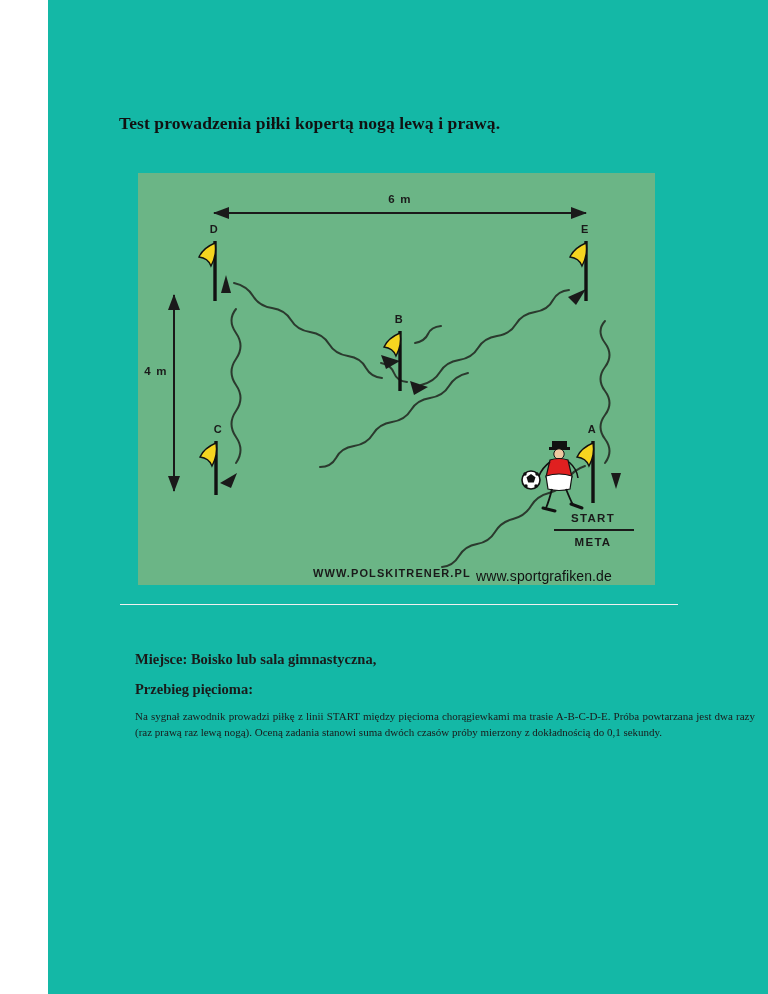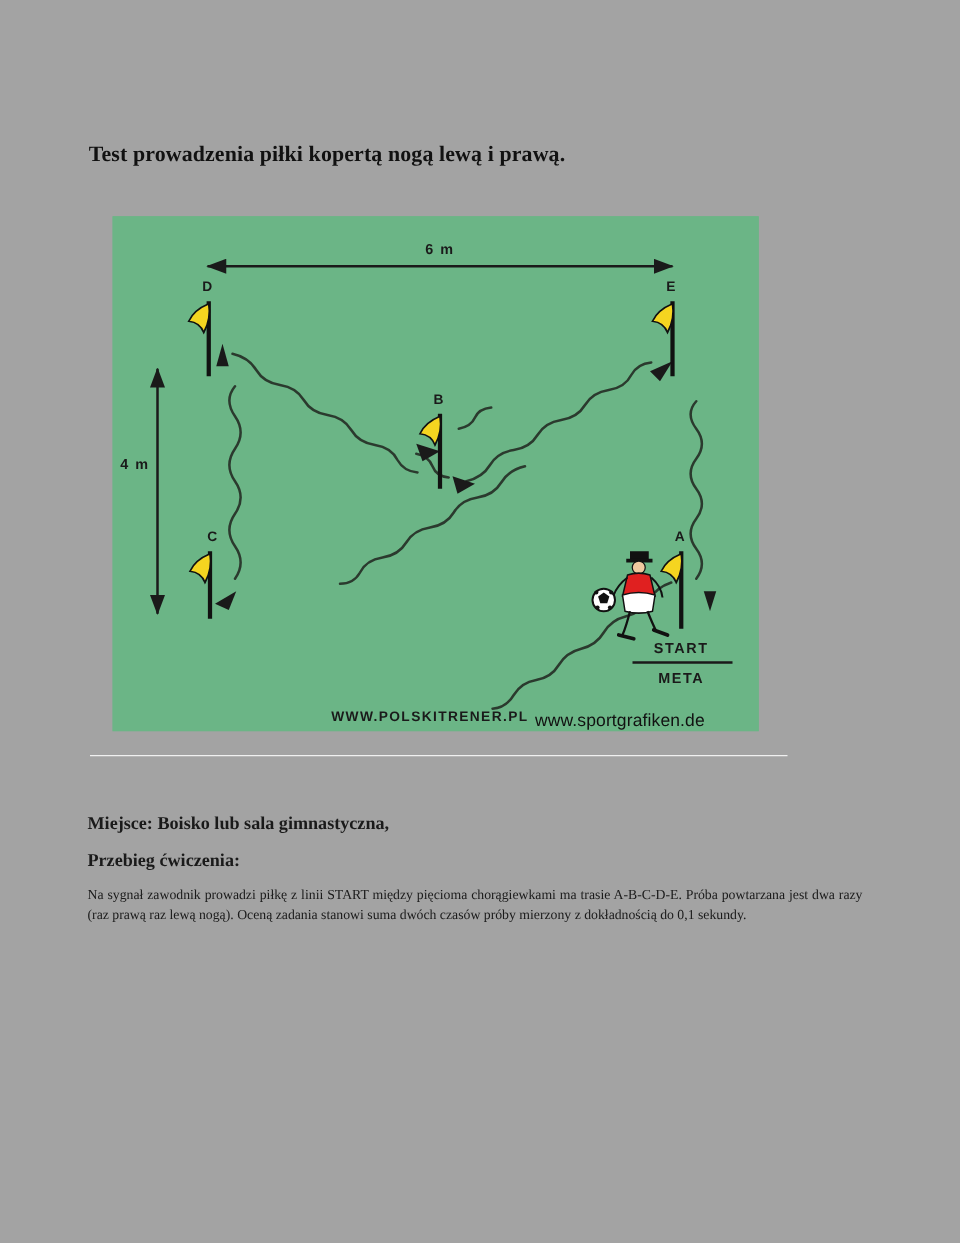--- a/index.html
+++ b/index.html
@@ -12,21 +12,22 @@
     height: 994px;
     position: relative;
     font-family: "Liberation Serif", serif;
     color: #1a1a1a;
     overflow: hidden;
   }
 
   .page {
     position: absolute;
     inset: 0;
-    background: #a3a3a3;
+    background: #14b8a6;
+    margin-left: 48px;
   }
 
   
   .doc-title {
     position: absolute;
     left: 71px;
     top: 113px;
     width: 620px;
     font-family: "Liberation Serif", serif;
     font-size: 17.5px;
@@ -56,21 +57,21 @@
     left: 72px;
     top: 604px;
     width: 558px;
     height: 1px;
     background: #f0f0f0;
   }
 
   
   .body-block {
     position: absolute;
-    left: 70px;
+    left: 87px;
     top: 650px;
     width: 622px;
   }
   .line {
     font-family: "Liberation Serif", serif;
     font-size: 14.5px;
     color: #1a1a1a;
     margin: 0 0 11px 0;
     line-height: 1.28;
   }
@@ -228,18 +229,18 @@
     </svg>
   </div>
 
   <div class="fig-rule"></div>
 
   <div class="body-block">
 
     <p class="line bold"><span>Miejsce:</span><span> Boisko lub sala gimnastyczna,</span></p>
 
 
-    <p class="line bold">Przebieg ćwiczenia:</p>
+    <p class="line bold">Przebieg pięcioma:</p>
 
     <p class="para">Na sygnał zawodnik prowadzi piłkę z linii START między pięcioma chorągiewkami ma trasie A-B-C-D-E. Próba powtarzana jest dwa razy (raz prawą raz lewą nogą). Oceną zadania stanowi suma dwóch czasów próby mierzony z dokładnością do 0,1 sekundy.</p>
   </div>
 
 </div>
 
 </body></html>

